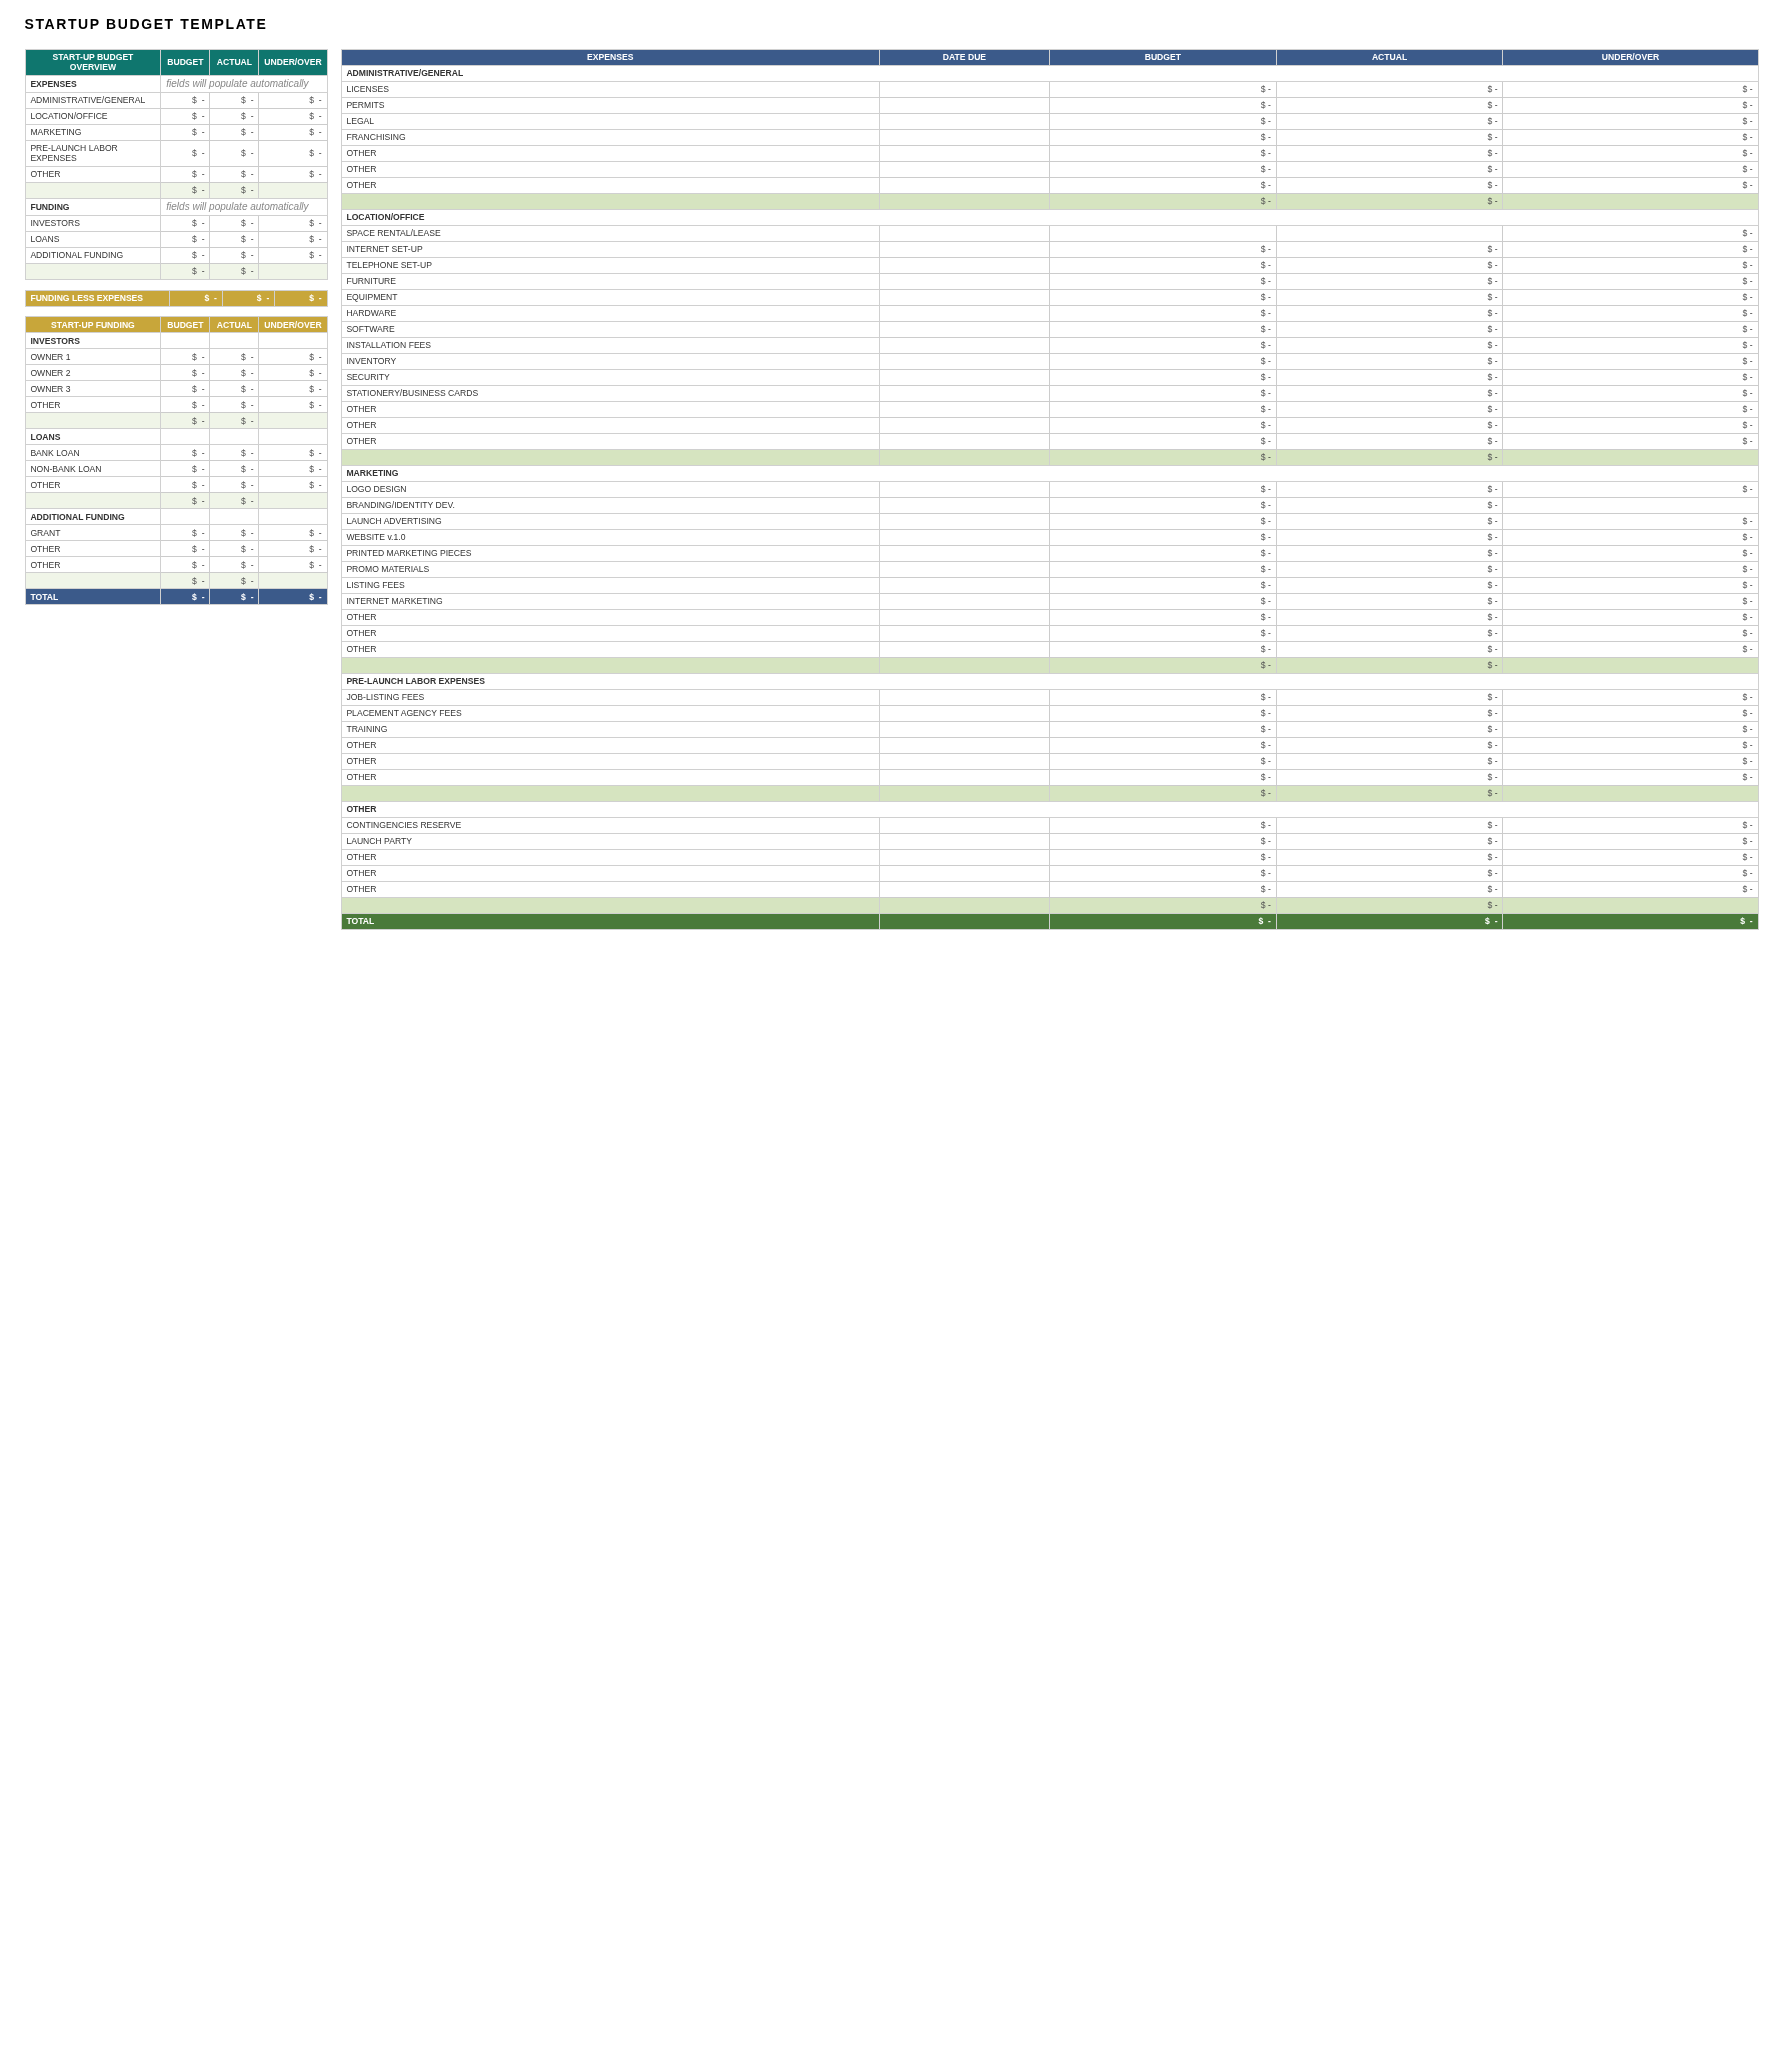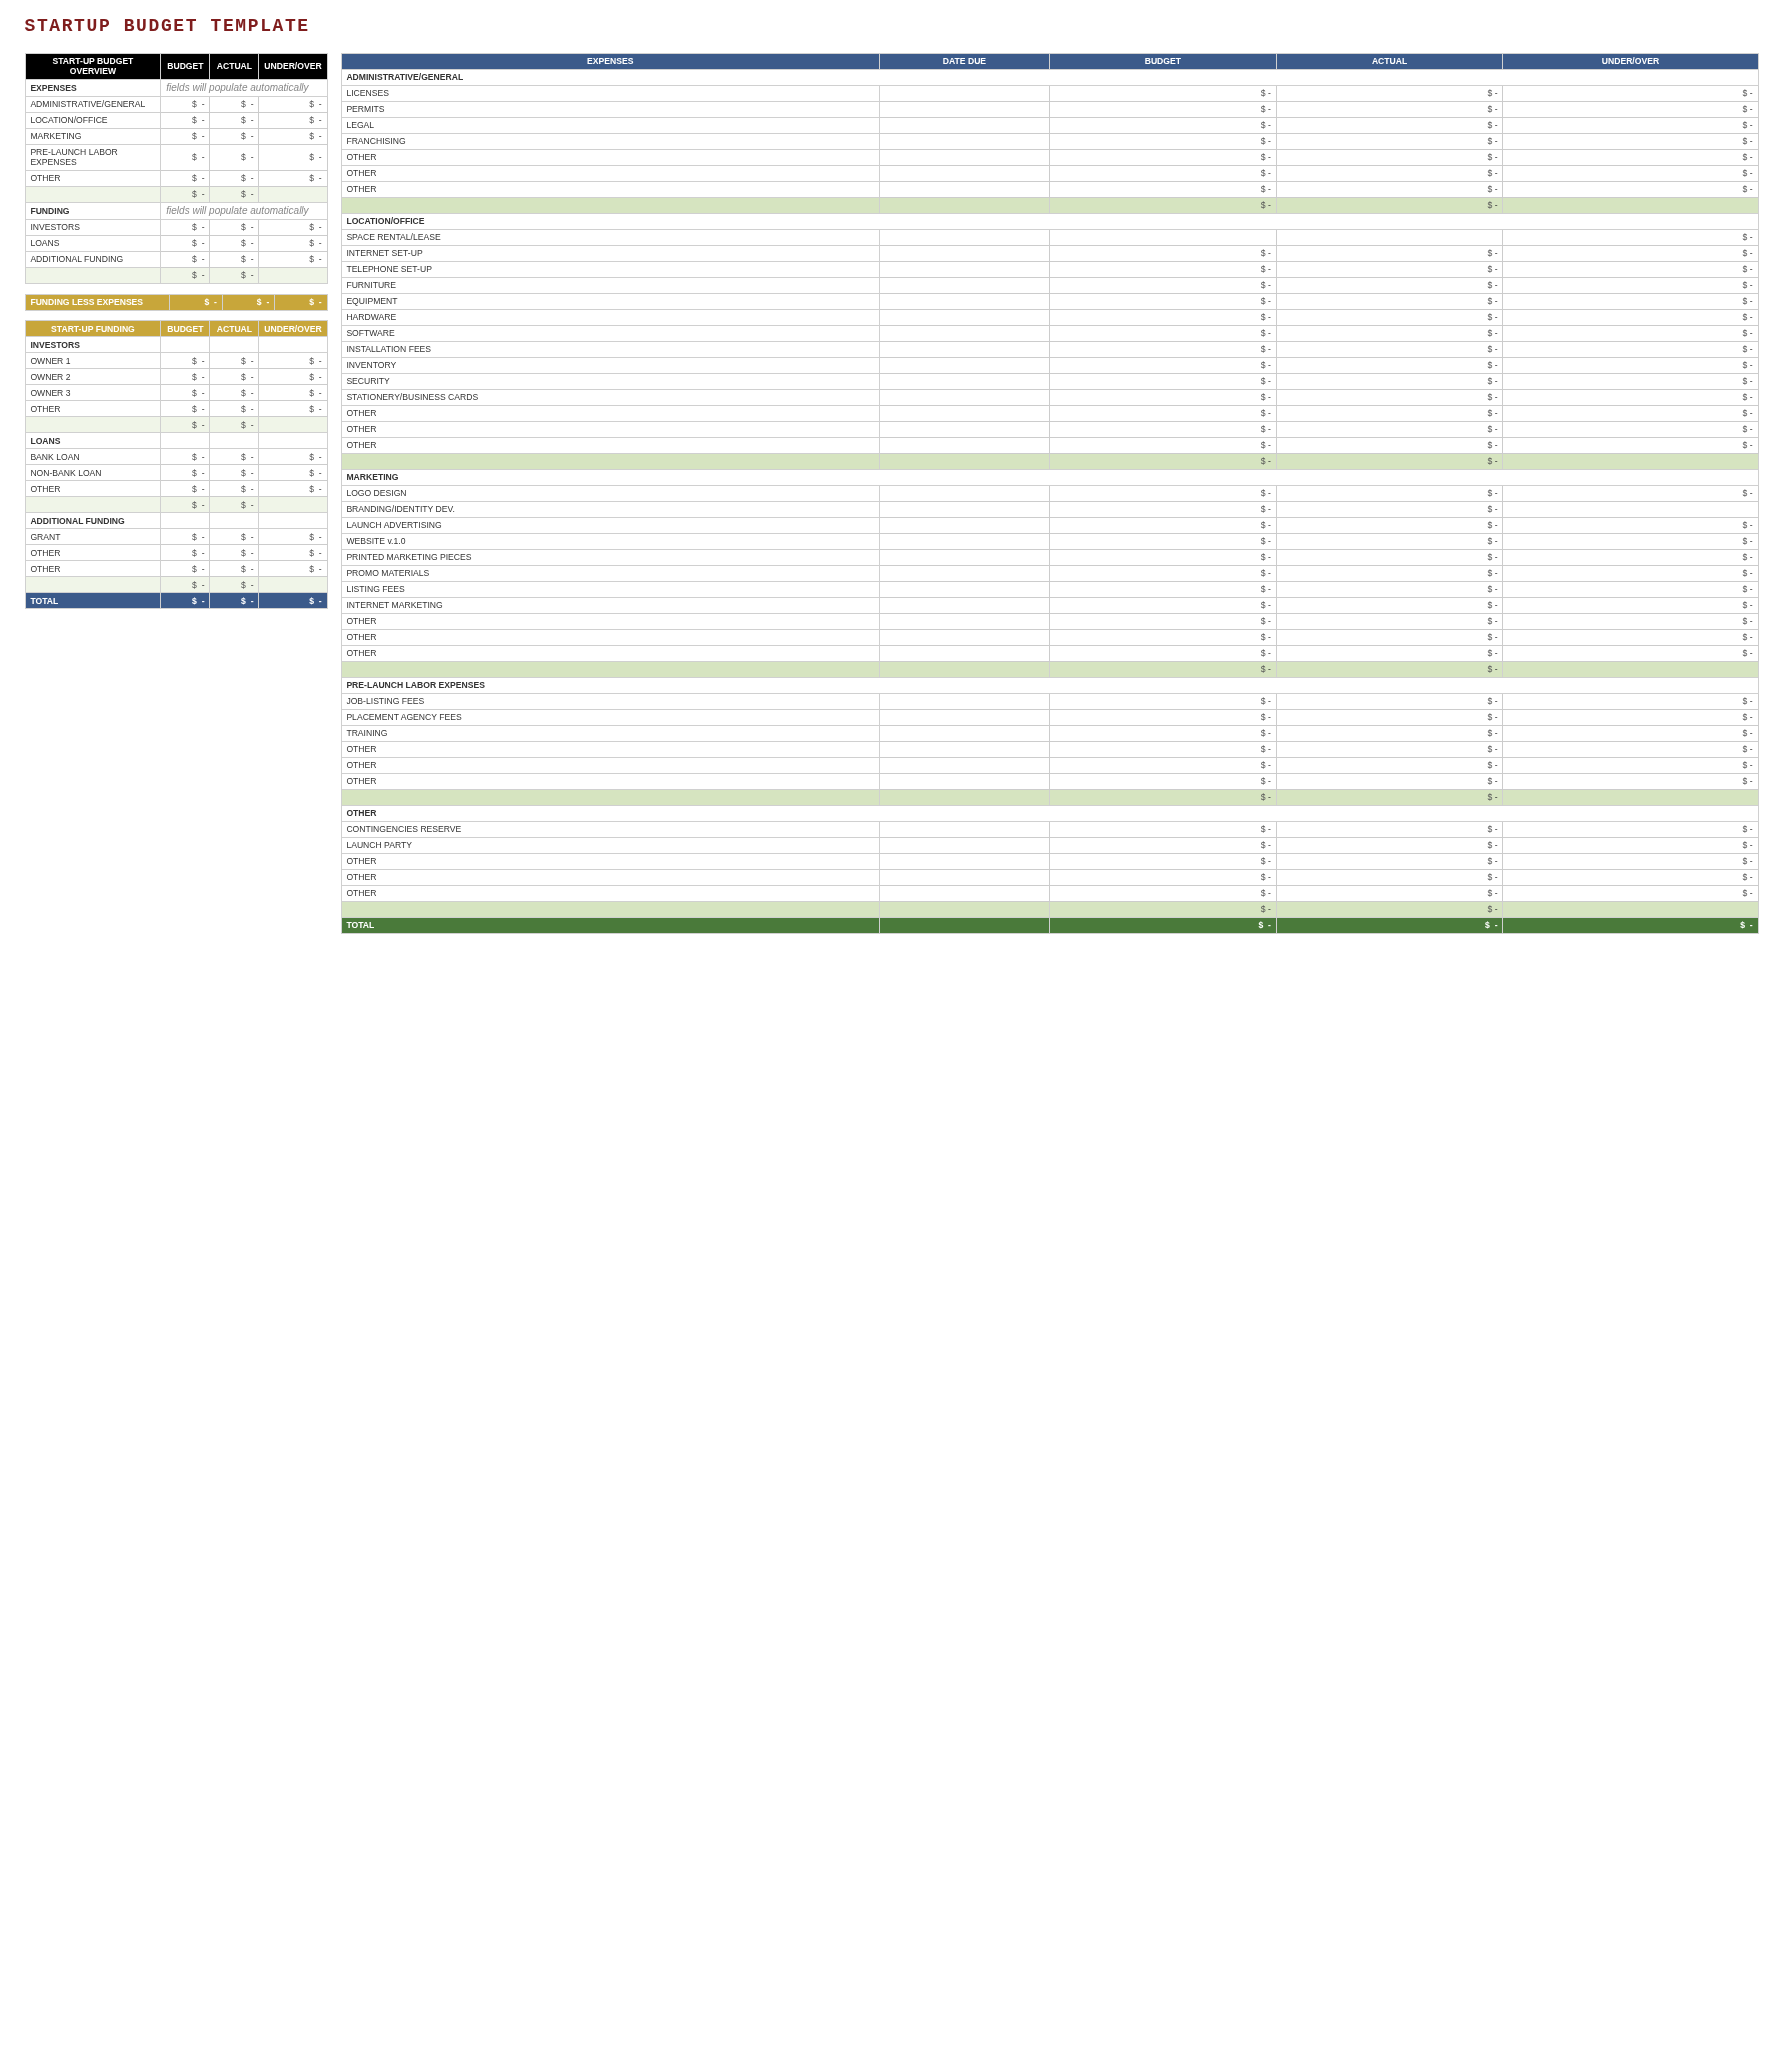--- a/index.html
+++ b/index.html
@@ -4,43 +4,42 @@
   <style>
     * { margin: 0; padding: 0; box-sizing: border-box; }
     body {
       font-family: Arial, sans-serif;
       font-size: 9px;
       background: #fff;
       color: #333;
       padding: 16.4px 24.5px;
     }
     .page-title {
-      font-size: 18px;
+      font-size: 14px;
       font-weight: bold;
-      color: #7f1d1d;
+      color: #000000;
       letter-spacing: 1.6px;
       text-transform: uppercase;
       margin-bottom: 16.4px;
-      font-family: Liberation Mono, monospace;
     }
     .main-layout {
       display: flex;
       gap: 13px;
       align-items: flex-start;
     }
     .left-panel { width: 303px; flex-shrink: 0; }
     .right-panel { flex: 1; }
 
     
     table { border-collapse: collapse; width: 100%; margin-bottom: 9.8px; }
     td, th { padding: 2.5px 4.9px; font-size: 8.6px; }
 
     
     .hdr-blue {
-      background: #000000;
+      background: #0f766e;
       color: #fff;
       font-weight: bold;
       text-transform: uppercase;
       font-size: 8.2px;
     }
     .hdr-yellow {
       background: #c8a63a;
       color: #fff;
       font-weight: bold;
       text-transform: uppercase;

